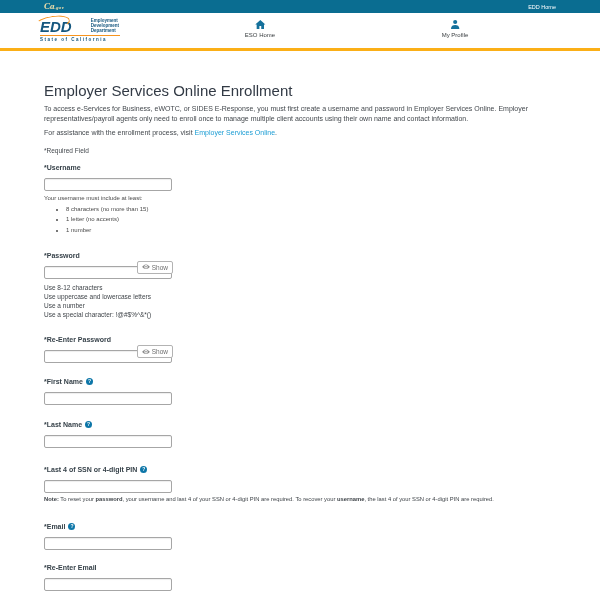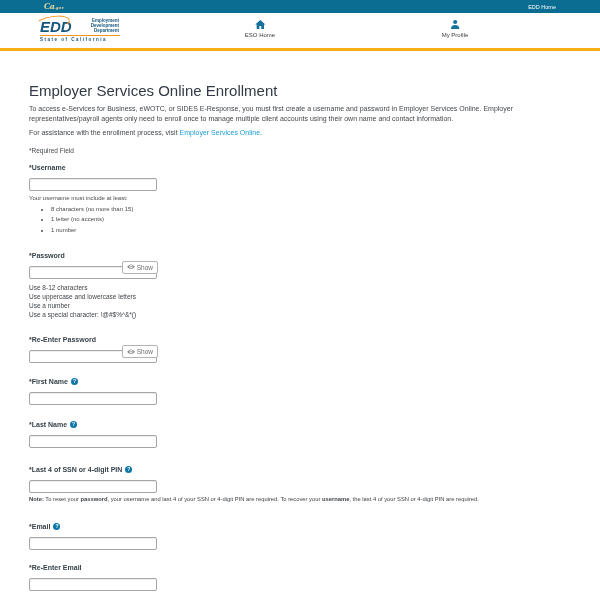--- a/index.html
+++ b/index.html
@@ -10,38 +10,38 @@
   .topbar { height:13px; background:#0a6d91; display:flex; align-items:center;
     justify-content:space-between; padding:0 44px; }
   .cagov { font-family:"Liberation Serif", serif; font-style:italic; font-weight:bold;
     font-size:9px; color:#f2e0ab; line-height:1; cursor:pointer; }
   .cagov .gov { font-size:5px; letter-spacing:0.3px; }
   .topbar-link { color:#ffffff; font-size:5.5px; cursor:pointer; }
 
   
   .header { height:38px; background:#fff; border-bottom:3px solid #fbaf17; position:relative; }
   .edd-logo { position:absolute; left:40px; top:5px; cursor:pointer; width:80px; }
-  .edd-top { display:flex; align-items:flex-end; gap:17px;text-align:right; }
+  .edd-top { display:flex; align-items:flex-end; gap:17px; }
   .edd-mark { font-size:15px; font-weight:bold; font-style:italic; color:#15577f;
     line-height:13px; position:relative; padding-right:2px; }
   .edd-swoosh { position:absolute; width:34px; height:13px; border:1.5px solid transparent;
     border-top-color:#f7941d; border-right-color:#f7941d; border-radius:50%;
     top:-4px; left:-4px; transform:rotate(-8deg); pointer-events:none; }
   .edd-lines { font-size:4.5px; font-weight:bold; color:#15577f; line-height:5px; }
   .edd-tagline { border-top:1.5px solid #f7941d; margin-top:1.5px; padding-top:1px;
     font-size:4.5px; font-weight:bold; letter-spacing:1.5px; color:#15577f; white-space:nowrap; }
   .nav-item { position:absolute; top:6px; display:flex; flex-direction:column;
     align-items:center; gap:2px; cursor:pointer; transform:translateX(-50%); }
   .nav-eso { left:260px; }
   .nav-profile { left:455px; }
   .nav-icon svg { width:11px; height:11px; fill:#15719c; display:block; }
   .nav-label { font-size:6px; color:#3c4043; }
 
   
-  main { padding:0 29px; }
+  main { padding:0 44px; }
   .page-title { margin-top:31px; font-size:15px; font-weight:400; color:#323a45; }
   .intro { margin-top:5px; font-size:7px; line-height:9.5px; color:#43484d; max-width:506px; }
   .assist { margin-top:6px; font-size:7px; color:#43484d; }
   .link { color:#1c9dd4; cursor:pointer; }
   .required { margin-top:11px; font-size:6.5px; color:#43484d; }
 
   .form-label { font-size:7px; font-weight:bold; color:#37424a; display:flex;
     align-items:center; gap:3px; }
   .help-icon { width:7px; height:7px; border-radius:50%; background:#0d76a8; color:#fff;
     font-size:5px; font-weight:bold; display:inline-flex; align-items:center;

